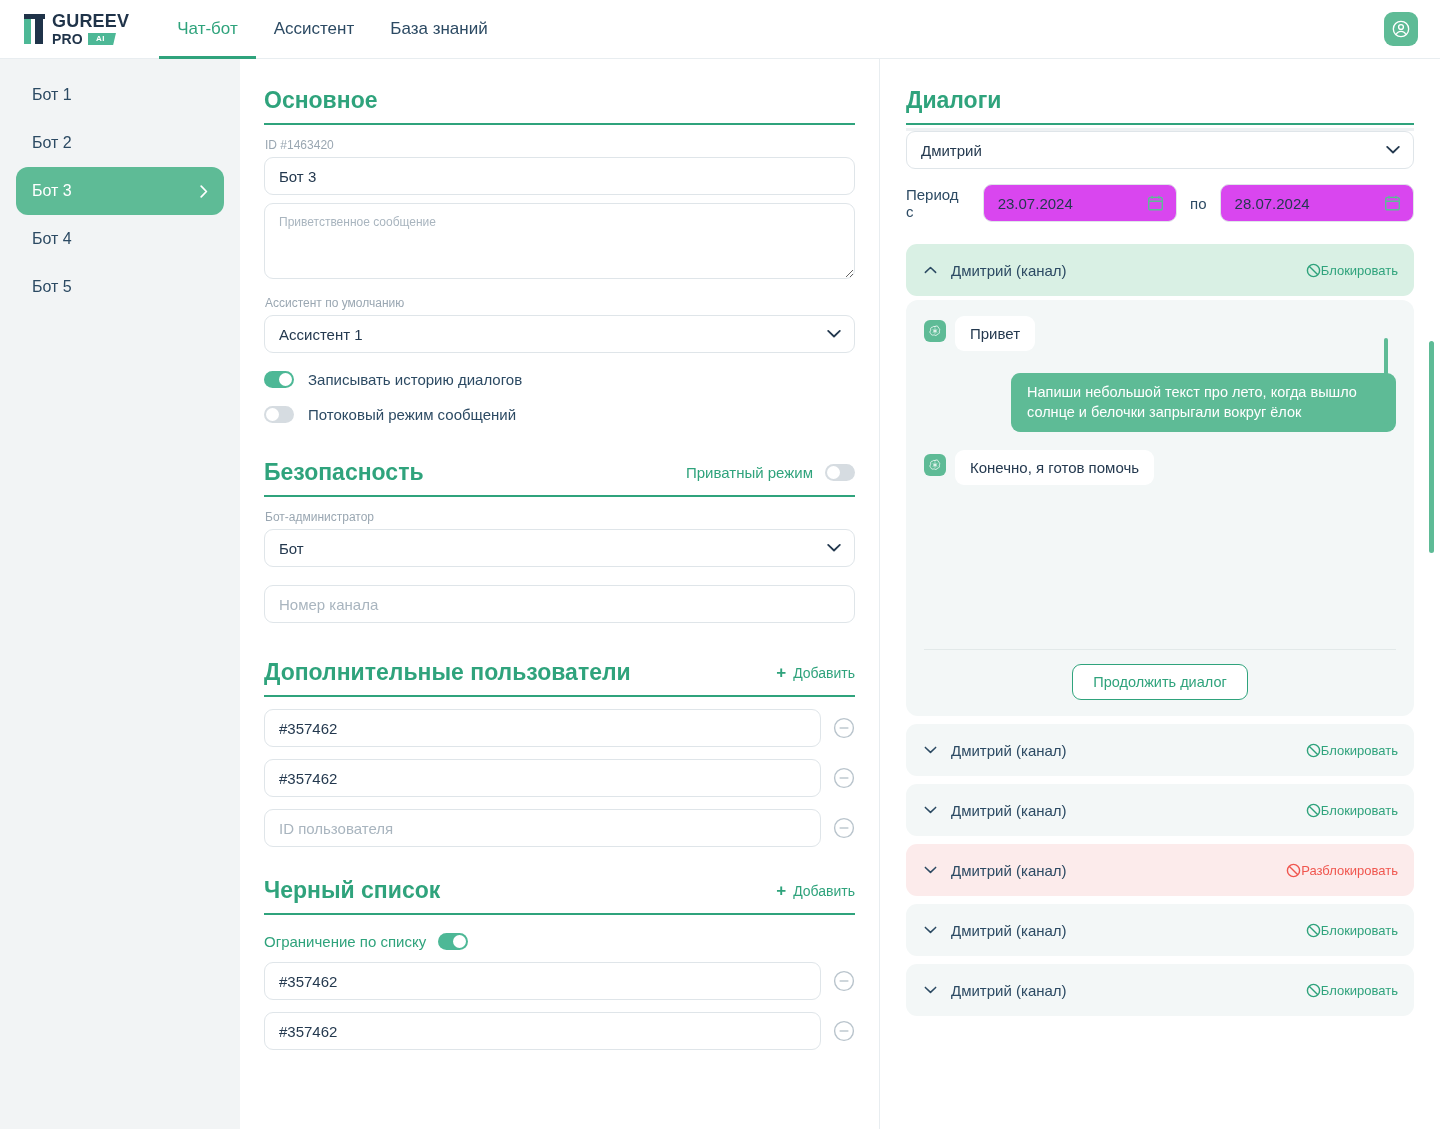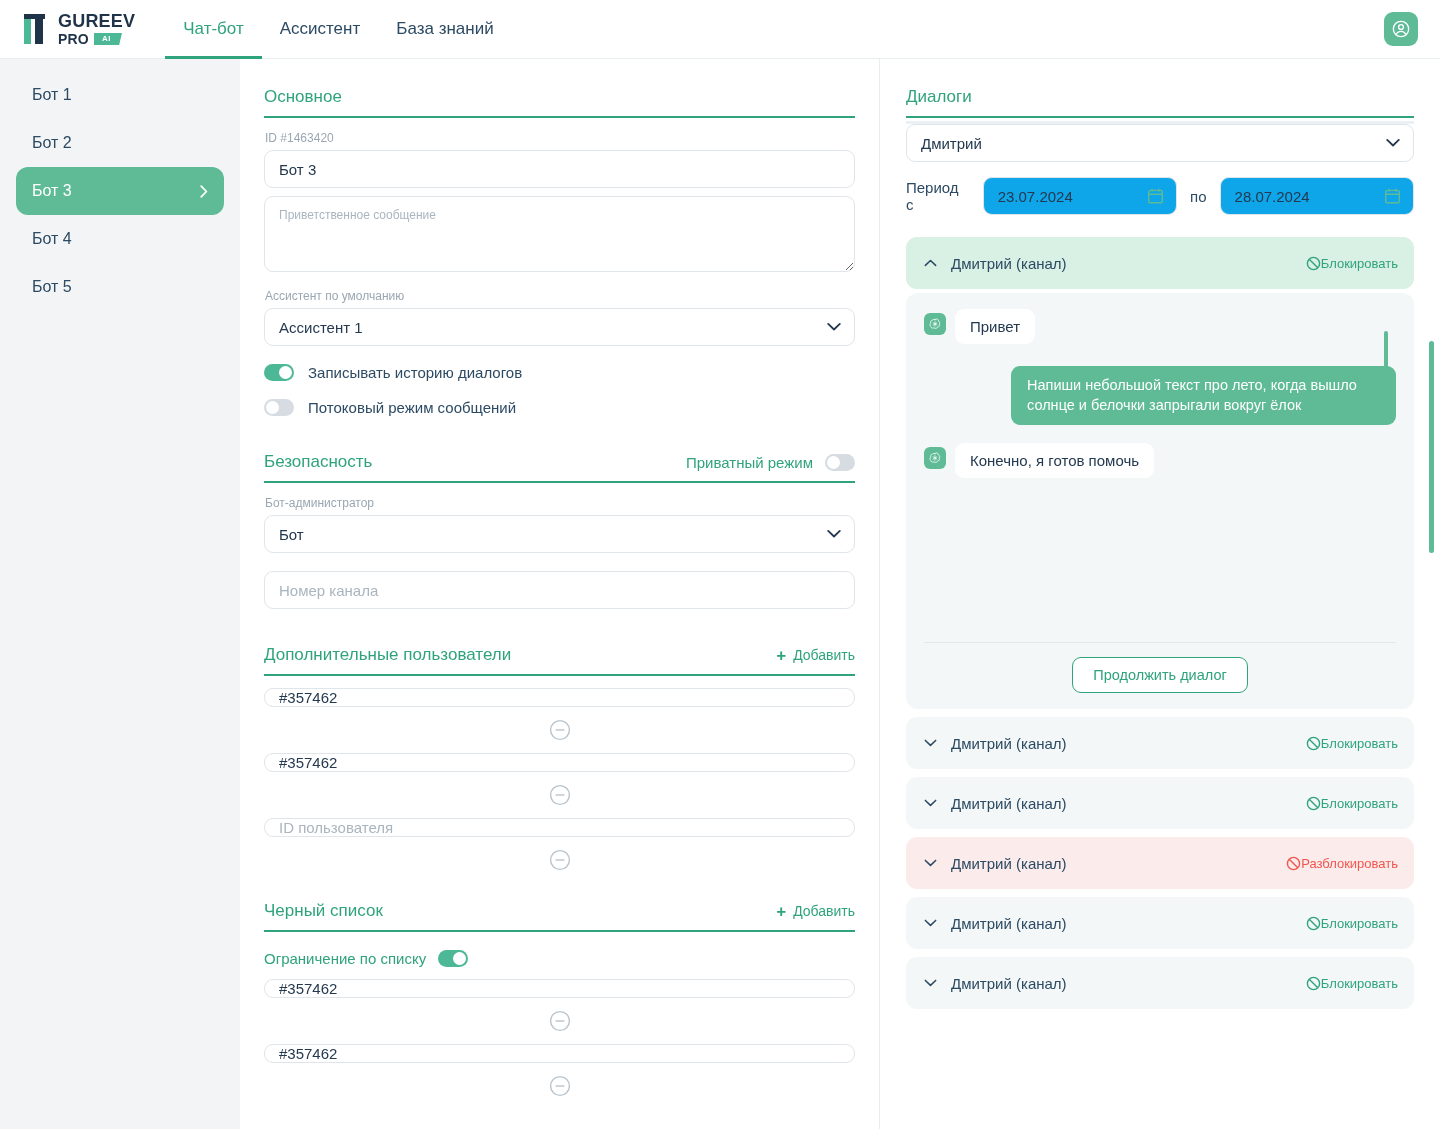--- a/index.html
+++ b/index.html
@@ -15,21 +15,21 @@
   .header {
     height: 59px;
     background: #ffffff;
     border-bottom: 1px solid #e8edf0;
     display: flex;
     align-items: center;
     padding: 0 22px 0 24px;
     position: relative;
     z-index: 5;
   }
-  .logo { display: flex; align-items: center; gap: 6px; margin-right: 30px; }
+  .logo { display: flex; align-items: center; margin-right: 30px; }
   .logo-mark { position: relative; width: 28px; height: 30px; flex: none; }
   .logo-bar-a {
     position: absolute; left: 0; top: 0; width: 7px; height: 30px;
     background: #4db896;
   }
   .logo-bar-b {
     position: absolute; left: 11px; top: 0; width: 8px; height: 30px;
     background: #1f3349;
   }
   .logo-cap {
@@ -83,21 +83,21 @@
   
   .center-col {
     width: 640px; flex: none; background: #ffffff;
     padding: 28px 24px 0 24px; overflow: hidden;
     border-right: 1px solid #e8edf0;
   }
   .sec-head {
     display: flex; align-items: center; justify-content: space-between;
     border-bottom: 2px solid #2fa37c; padding-bottom: 9px;
   }
-  .sec-title { font-size: 17px; font-weight: 400; color: #2fa37c; }
+  .sec-title { font-size: 23px; font-weight: 700; color: #2fa37c; }
   .add-btn {
     display: flex; align-items: center; gap: 7px; font-size: 14px;
     color: #2fa37c; cursor: pointer; background: none; border: none;
     font-family: inherit;
   }
   .add-plus { font-size: 17px; font-weight: 700; line-height: 1; }
 
   .fld-label { font-size: 12px; color: #9aa7b2; margin: 13px 0 5px 1px; }
   .inp {
     width: 100%; height: 38px; border: 1px solid #dfe5e9; border-radius: 9px;
@@ -130,21 +130,21 @@
     transition: left .15s;
   }
   .tgl.on::after { left: 15px; }
 
   .priv-wrap { display: flex; align-items: center; gap: 12px; }
   .priv-label { font-size: 15px; color: #2fa37c; }
 
   .sec-gap { margin-top: 36px; }
   .sec-gap-sm { margin-top: 30px; }
 
-  .row-input { display: flex; align-items: center; gap: 12px; margin-top: 12px; flex-direction: column; }
+  .row-input { display: flex; align-items: center; gap: 12px; margin-top: 12px; }
   .row-input .inp { flex: 1; }
   .minus-btn {
     width: 22px; height: 22px; flex: none; cursor: pointer;
     background: none; border: none; padding: 0;
   }
 
   .restrict-row { display: flex; align-items: center; gap: 12px; margin-top: 18px; }
   .restrict-label { font-size: 15px; color: #2fa37c; }
 
   
@@ -155,21 +155,21 @@
   .dlg-sub-line { height: 3px; background: #eef1f3; margin-top: 3px; }
 
   .chan-label { font-size: 12px; color: #9aa7b2; margin: 16px 0 5px 1px; }
 
   .period-row { display: flex; align-items: center; gap: 13px; margin-top: 15px; }
   .period-txt { font-size: 15px; color: #2c4a63; }
   .date-box {
     position: relative; width: 196px; height: 38px;
     border: 1px solid #dfe5e9; border-radius: 9px;
     display: flex; align-items: center; padding: 0 14px;
-    font-size: 15px; color: #24394f; cursor: pointer; background: #0ea5e9;
+    font-size: 15px; color: #24394f; cursor: pointer; background: #d946ef;
   }
   .date-cal { position: absolute; right: 12px; top: 50%; transform: translateY(-50%); }
 
   .dlg-card-open {
     margin-top: 22px; background: #d9f0e4; border-radius: 11px;
     height: 52px; display: flex; align-items: center;
     justify-content: space-between; padding: 0 16px 0 18px; cursor: pointer;
   }
   .dlg-row {
     margin-top: 8px; background: #f3f7f7; border-radius: 11px;

